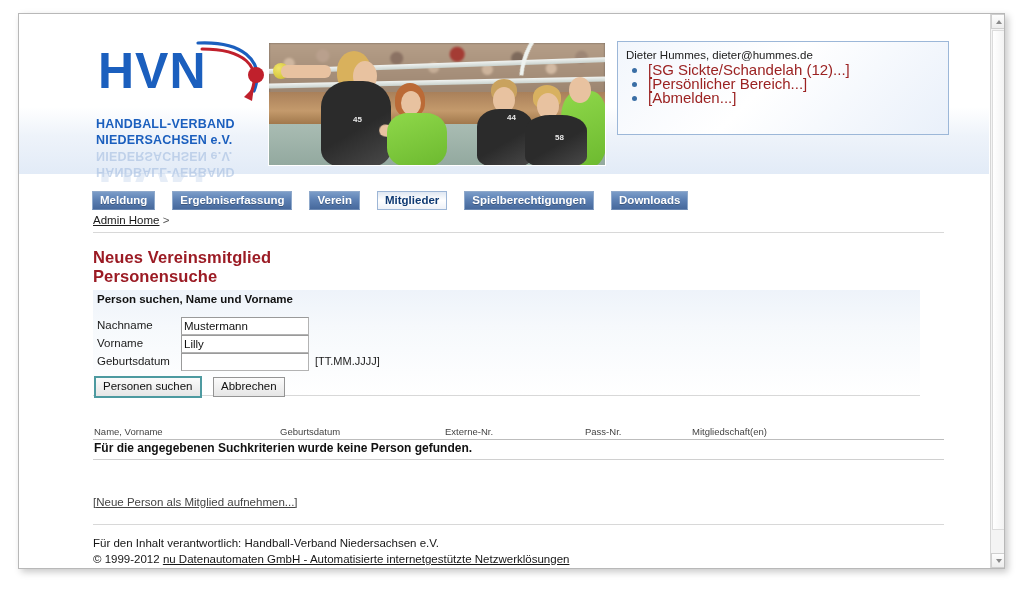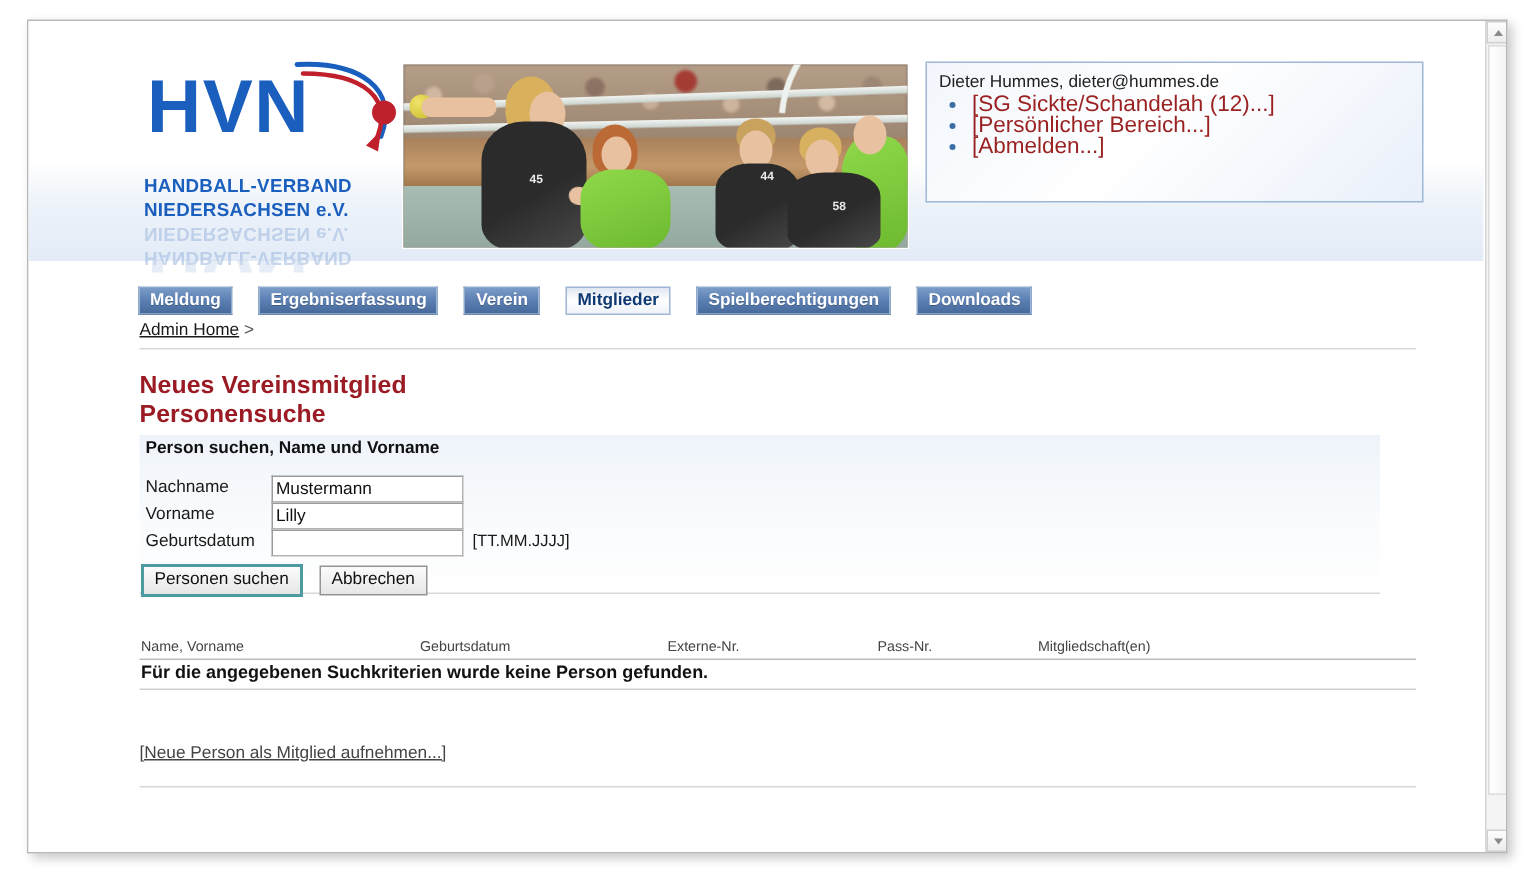--- a/index.html
+++ b/index.html
@@ -660,20 +660,31 @@
           <div class="col-head" style="left:599px;">Mitgliedschaft(en)</div>
           <div class="results-divider"></div>
           <div class="nores">Für die angegebenen Suchkriterien wurde keine Person gefunden.</div>
           <div class="results-divider2"></div>
         </div>
 
         <div class="newlink">[Neue Person als Mitglied aufnehmen...]</div>
 
         <div class="hr hr-bottom"></div>
 
+        <div class="footer">
+          <div class="line">Für den Inhalt verantwortlich: Handball-Verband Niedersachsen e.V.</div>
+          <div class="line">
+            <span>© 1999-2012</span>
+            <a>nu Datenautomaten GmbH - Automatisierte internetgestützte Netzwerklösungen</a>
+          </div>
+          <div class="line">
+            
+            
+          </div>
+        </div>
 
       </div>
     </div>
 
     <div class="vscrollbar">
       <div class="vscroll-btn up">
         <span class="vscroll-arrow up"></span>
       </div>
       <div class="vscroll-thumb"></div>
       <div class="vscroll-btn down">

